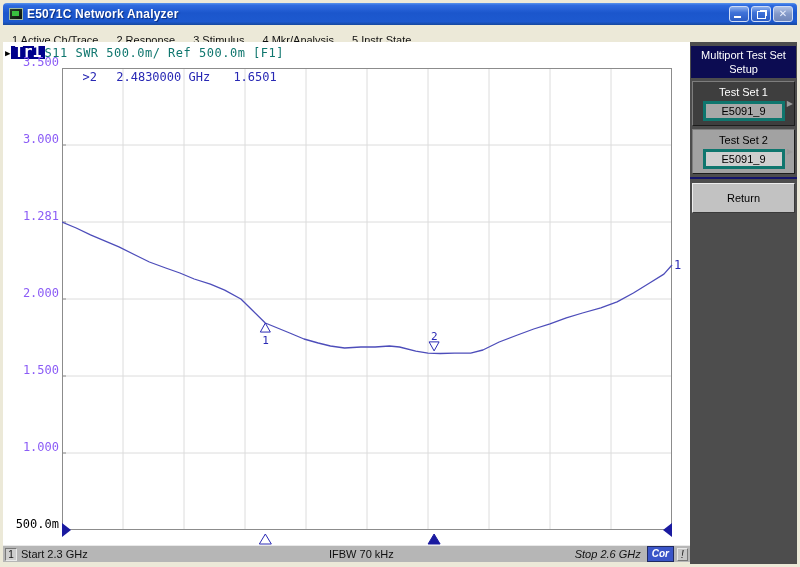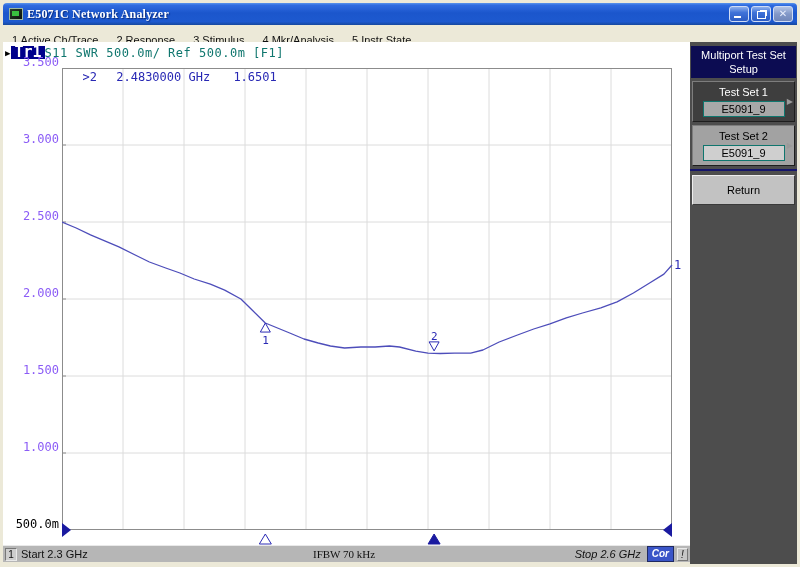--- a/index.html
+++ b/index.html
@@ -7,21 +7,21 @@
   .screen {
     position: relative; width: 800px; height: 567px;
     background: #ece9d8; overflow: hidden;
     font-family: "Liberation Sans", sans-serif;
   }
   
   .titlebar {
     position: absolute; left: 3px; top: 3px; right: 3px; height: 22px;
     background: linear-gradient(180deg,#5a94ec 0%,#2f6be0 10%,#1b56cc 45%,#1d59cf 85%,#16489e 100%);
     border-radius: 4px 4px 0 0;
-    display: flex; align-items: center; color: #fff; padding: 0 4px; font-family: Liberation Serif, serif;
+    display: flex; align-items: center; color: #fff; padding: 0 4px;
   }
   .app-icon { width: 14px; height: 12px; margin: 0 4px 0 2px;
     background: linear-gradient(135deg,#2b3f2b,#0a120a); border: 1px solid #9db89d;
     position: relative; }
   .app-icon::after { content:""; position:absolute; left:2px; top:2px; width:7px; height:5px;
     background:#39c23f; }
   .title-text { font-size: 12px; font-weight: bold; letter-spacing: .2px;
     text-shadow: 1px 1px 1px #0a2a7a; }
   .win-btns { margin-left: auto; display: flex; gap: 2px; }
   .win-btn {
@@ -67,39 +67,39 @@
   .statusbar {
     position: absolute; left: 3px; top: 545px; width: 688px; height: 17px;
     background: #b6b6b6; border-top: 1px solid #e9e9e9;
     display: flex; align-items: center; font-family: "Liberation Sans", sans-serif;
     font-size: 11px; color: #111;
   }
   .ch-box { width: 12px; height: 13px; margin: 0 4px 0 2px; background: #cdcdcd;
     border: 1px solid; border-color: #777 #e9e9e9 #e9e9e9 #777;
     font-size: 10px; line-height: 12px; text-align: center; }
   .sb-start { white-space: nowrap; }
-  .sb-ifbw { position: absolute; left: 310px; white-space: nowrap; font-family: Liberation Serif, serif; }
+  .sb-ifbw { position: absolute; left: 326px; white-space: nowrap; }
   .sb-right { margin-left: auto; display: flex; align-items: center; font-style: italic; }
   .sb-stop { white-space: nowrap; }
   .cor-badge { background: #3a55c8; color: #fff; font-size: 10px; font-weight: bold;
     padding: 0 4px; margin: 0 3px 0 6px; height: 16px; line-height: 13px;
     border: 1px solid #202a60; }
   .alert-badge { width: 11px; height: 13px; background: #c6c6c6; text-align: center;
     font-size: 10px; line-height: 12px; border: 1px solid;
     border-color: #e9e9e9 #777 #777 #e9e9e9; margin-right: 3px; }
   
   .sidebar { position: absolute; left: 690px; top: 42px; width: 107px; height: 522px;
     background: #4d4d4d; font-family: "Liberation Sans", sans-serif; }
   .sb-header { margin: 4px 1px 3px 1px; background: #0c0c52; color: #fff;
     text-align: center; font-size: 11px; line-height: 14px; padding: 2px 2px; }
   .sb-btn { position: relative; margin: 3px 2px; padding: 3px 0 4px; text-align: center;
     border: 1px solid; border-color: #7d7d7d #1d1d1d #1d1d1d #7d7d7d; }
   .sb-btn .sb-label { font-size: 11px; line-height: 14px; }
   .sb-btn .sb-value { margin: 2px auto 0; width: 82px; font-size: 11px; line-height: 14px;
-    border: 1px solid #0f766e; padding: 0; }
+    border: 3px solid #0f766e; padding: 0; }
   .sb-btn .sb-arrow { position: absolute; right: 1px; top: 50%; margin-top: -5px;
     font-size: 8px; color: #9a9a9a; }
   .sb-btn.dark { background: #3e3e3e; color: #fff; }
   .sb-btn.dark .sb-value { background: #a8a8a8; color: #000; }
   .sb-btn.light { background: #a2a2a2; color: #000; }
   .sb-btn.light .sb-value { background: #cfcfcf; color: #000; }
   .sb-sep { height: 2px; background: #14146a; margin: 3px 0; }
   .sb-return { margin: 4px 2px; background: #c2c2c2; color: #000; text-align: center;
     font-size: 11px; padding: 8px 0; border: 1px solid;
     border-color: #ededed #3a3a3a #3a3a3a #ededed; }
@@ -130,21 +130,21 @@
   <div class="plot-region">
 
     <div class="trace-line">
       <span class="trace-arrow">▶</span>
       <span class="trace-chip">Tr1</span>
       <span class="trace-text">S11 SWR 500.0m/ Ref 500.0m [F1]</span>
     </div>
 
     <div class="ylabel" style="top:13px">3.500</div>
     <div class="ylabel" style="top:90px">3.000</div>
-    <div class="ylabel" style="top:167px">2.500</div>
+    <div class="ylabel" style="top:167px">1.281</div>
     <div class="ylabel" style="top:244px">2.000</div>
     <div class="ylabel" style="top:321px">1.500</div>
     <div class="ylabel" style="top:398px">1.000</div>
     <div class="ylabel ref" style="top:475px">500.0m</div>
 
     <svg id="graph-svg" width="622" height="478">
         <line x1="61" y1="0" x2="61" y2="462" stroke="#dcdcdc" stroke-width="1"></line>
         <line x1="122" y1="0" x2="122" y2="462" stroke="#dcdcdc" stroke-width="1"></line>
         <line x1="183" y1="0" x2="183" y2="462" stroke="#dcdcdc" stroke-width="1"></line>
         <line x1="244" y1="0" x2="244" y2="462" stroke="#dcdcdc" stroke-width="1"></line>

